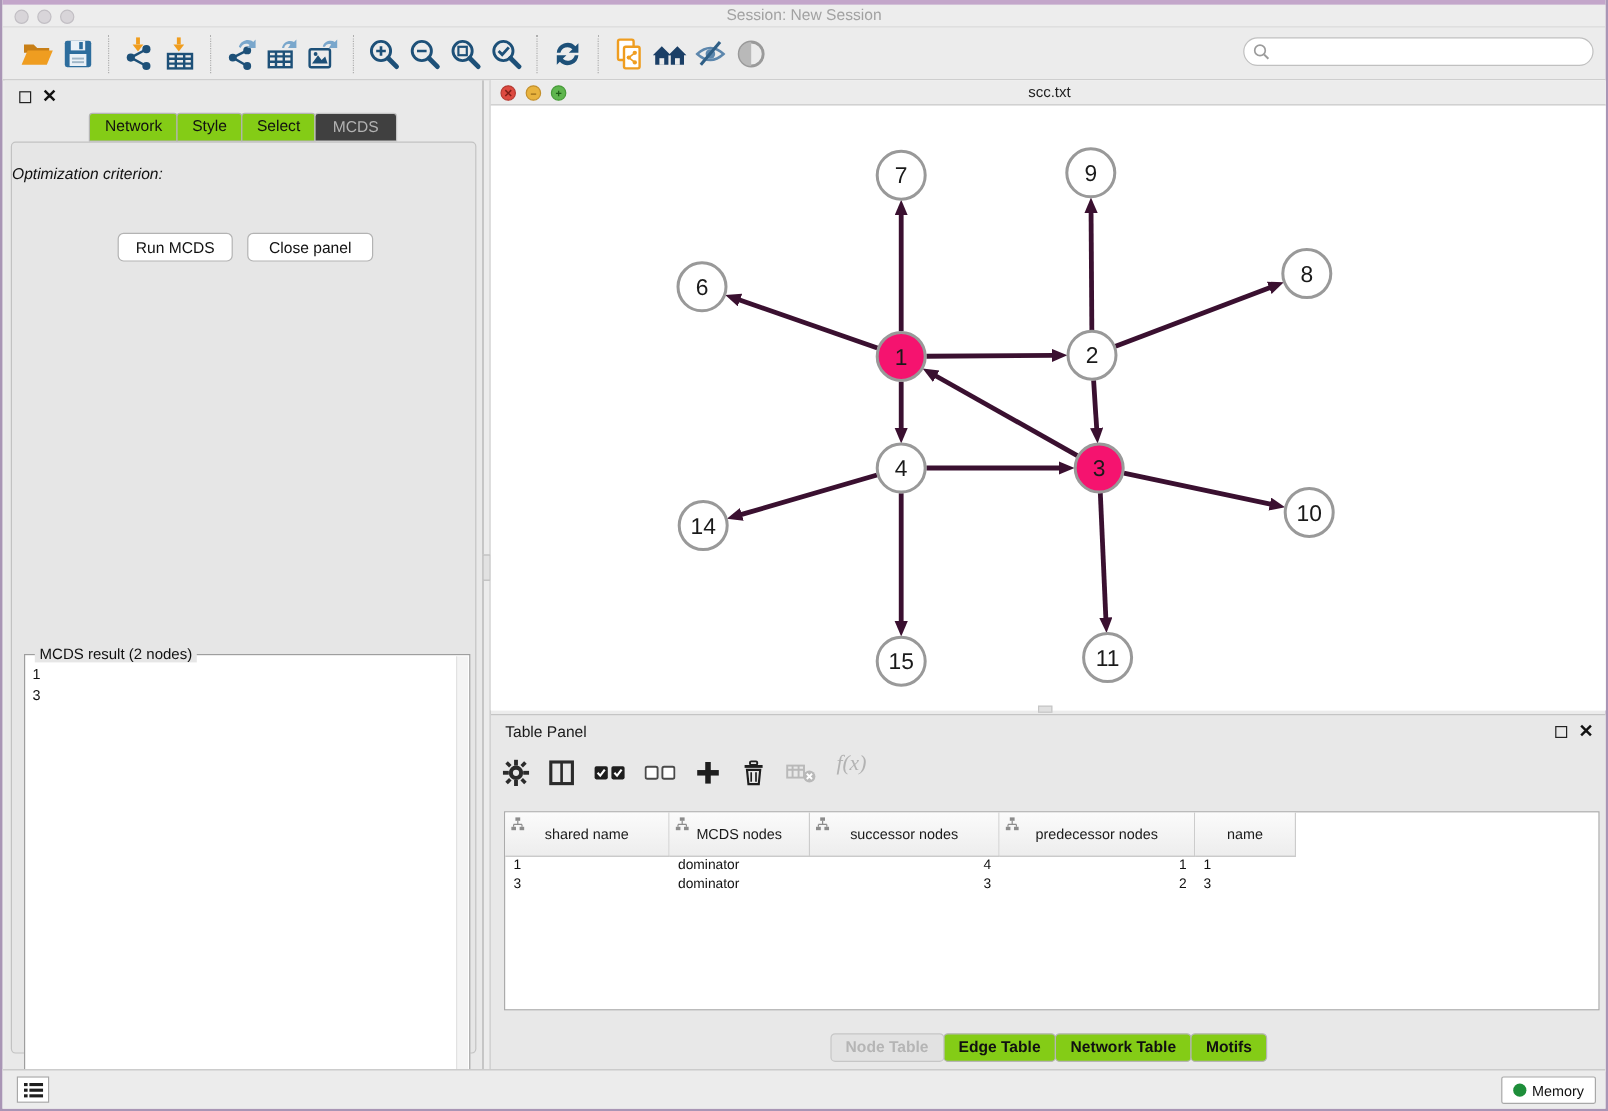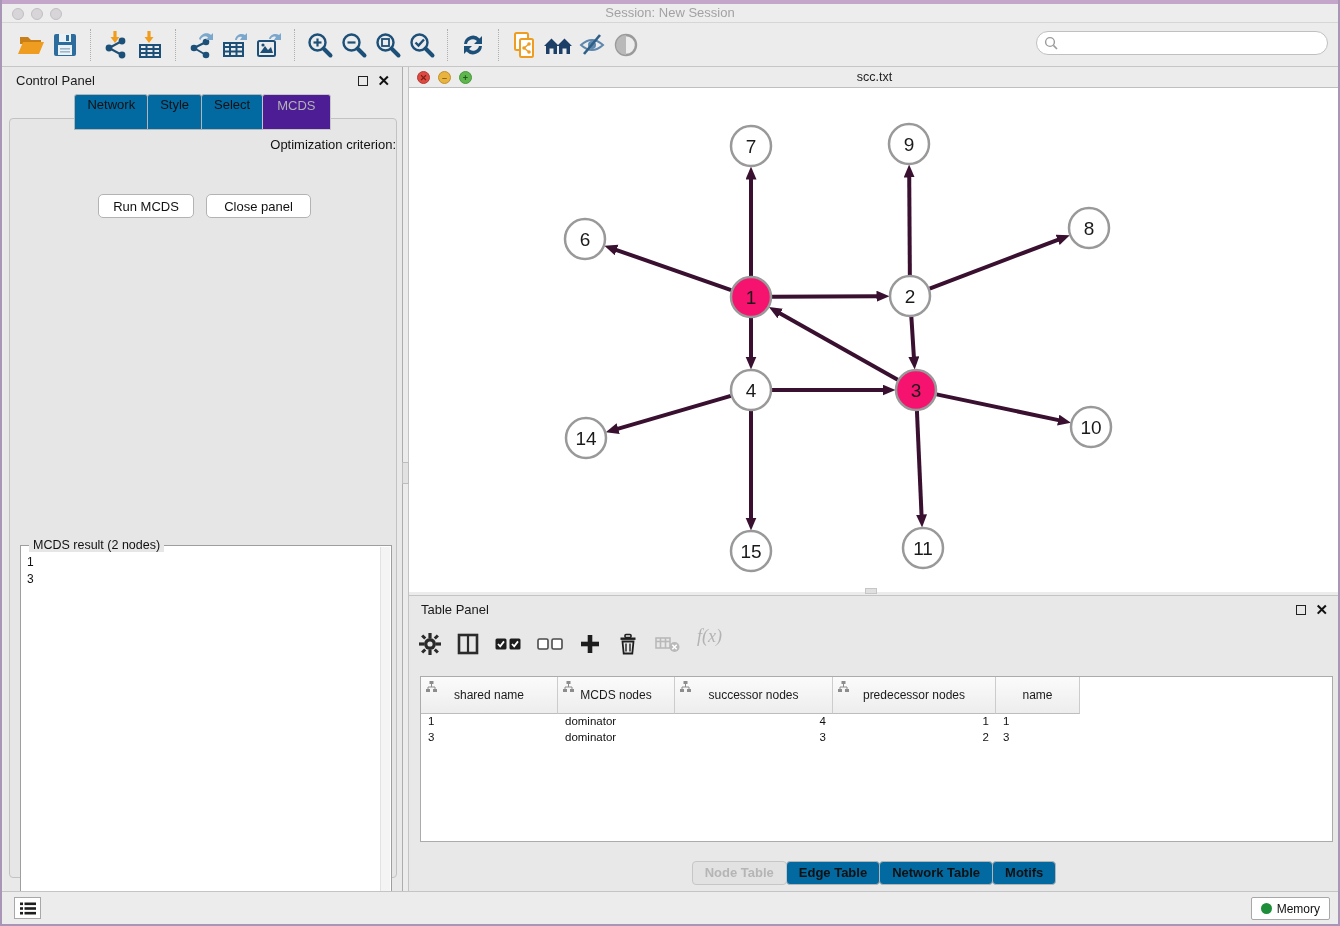--- a/index.html
+++ b/index.html
@@ -35,29 +35,29 @@
     border-left:1px solid #ADADAD; border-right:1px solid #C4C4C4; }
   #v-grip { left:400px; top:462px; width:7px; height:22px; background:#E2E2E2;
     border:1px solid #BDBDBD; }
   .panel-header { height:27px; display:flex; align-items:center; padding:0 12px; }
   .panel-title { font-size:13px; color:#1a1a1a; flex:1; }
   .win-btns { display:flex; gap:9px; align-items:center; }
   .sq-btn { width:10px; height:10px; border:1.6px solid #222; display:inline-block; }
   .x-btn { font-size:15px; font-weight:bold; color:#111; line-height:10px; }
 
   .tabs-row { display:flex; justify-content:center; }
-  .tab { background:#0369a1; border:1px solid #B5B5B5; margin-left:-1px; padding:2px 12px 3px;
+  .tab { background:#84cc16; border:1px solid #B5B5B5; margin-left:-1px; padding:2px 12px 3px;
     font-size:13px; color:#111; border-radius:3px 3px 0 0; position:relative; z-index:1; }
-  .tab.active { background:#4c1d95; color:#B2B2B2; border-color:#C6C6C6;
-    padding:3px 14px 16px; z-index:2; }
+  .tab.active { background:#404040; color:#B2B2B2; border-color:#C6C6C6;
+    padding:3px 14px 4px; z-index:2; }
 
   #cp-content { position:absolute; left:5px; top:51px; width:388px; height:760px;
     background:#E6E6E6; border:1px solid #C2C2C2; border-radius:4px; }
-  #opt-label { position:absolute; left:0; top:18px; width:100%; text-align:right;
-    font-size:13px; color:#111; }
+  #opt-label { position:absolute; left:0; top:18px; width:100%; text-align:left;
+    font-size:13px; color:#111;font-style:italic; }
   #opt-select { position:absolute; left:38px; top:42px; width:312px; height:24px;
     background:#fff; border:1px solid #B9B9B9; border-radius:5px; display:flex;
     align-items:center; font-size:13px; padding-left:10px; color:#111; }
   #opt-select .stepper { position:absolute; right:4px; top:3px; }
   .cp-btn { position:absolute; top:75px; height:24px; background:#fff;
     border:1px solid #B3B3B3; border-radius:5px; font-size:13px; color:#111;
     display:flex; align-items:center; justify-content:center; }
   #run-btn { left:88px; width:96px; }
   #closep-btn { left:196px; width:105px; }
 
@@ -283,21 +283,20 @@
     <svg width="14" height="14" viewBox="0 0 14 14">
         <circle cx="6" cy="6" r="4.4" stroke="#9B9B9B" stroke-width="1.4" fill="none"></circle>
         <line x1="9.4" y1="9.4" x2="13" y2="13" stroke="#9B9B9B" stroke-width="1.6"></line>
       </svg>
     <input id="search-input" placeholder="" style="">
   </div>
 </div>
 
 <div id="control-panel" class="abs">
   <div class="panel-header">
-    <span class="panel-title">Control Panel</span>
     <span class="win-btns">
       <span class="sq-btn"></span>
       <span class="x-btn">✕</span>
     </span>
   </div>
   <div class="tabs-row">
       <div class="tab">Network</div>
       <div class="tab">Style</div>
       <div class="tab">Select</div>
       <div class="tab active">MCDS</div>

